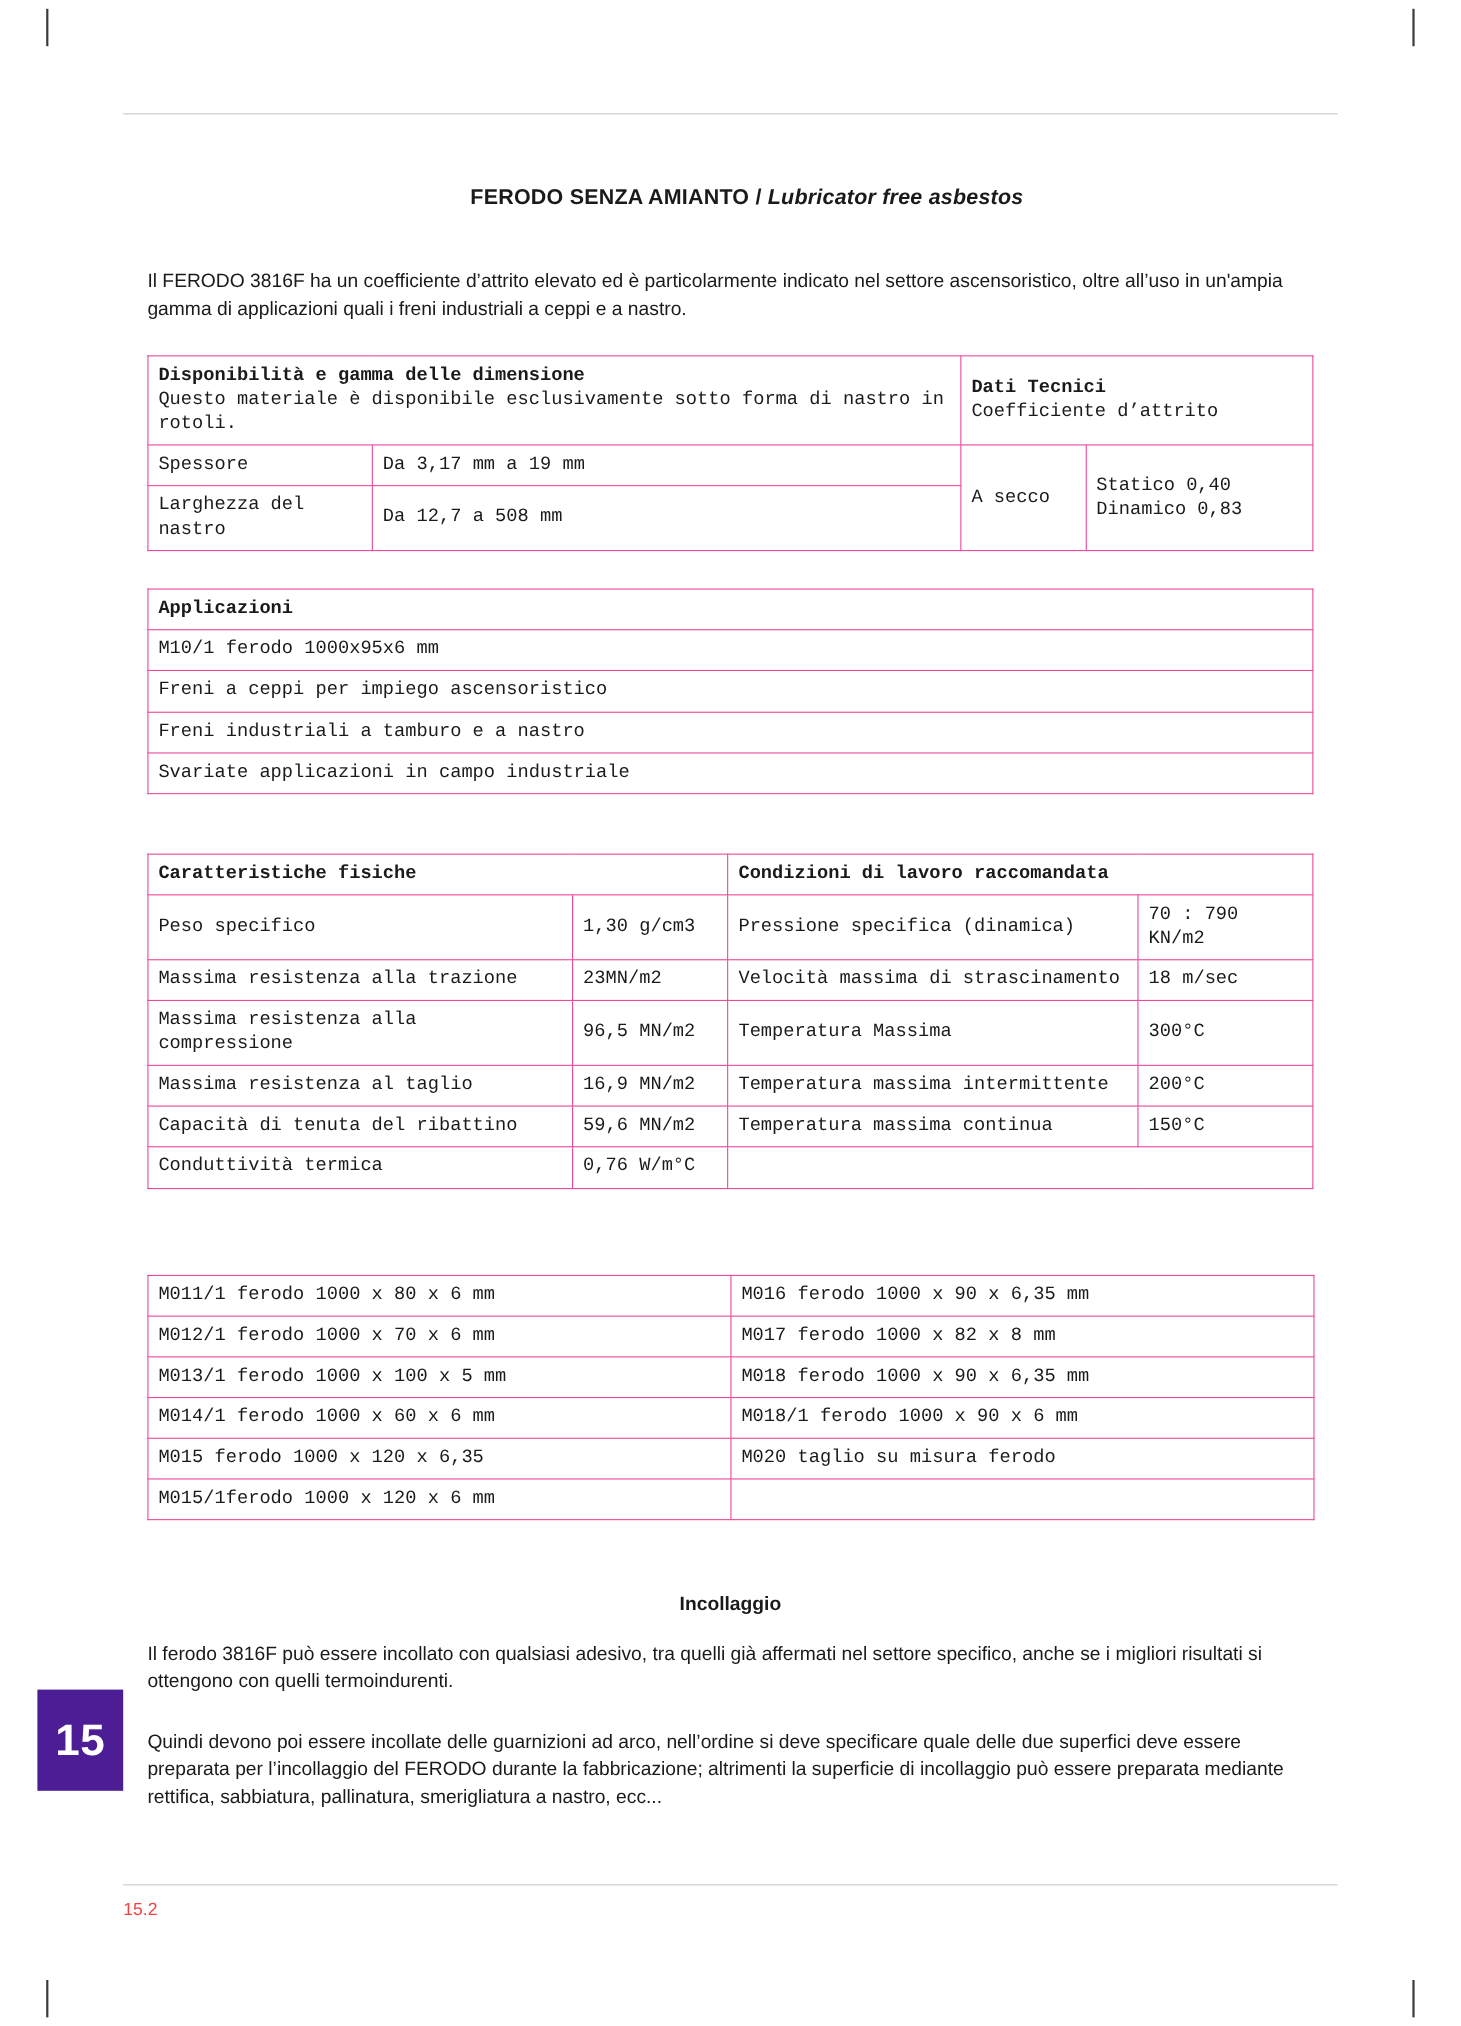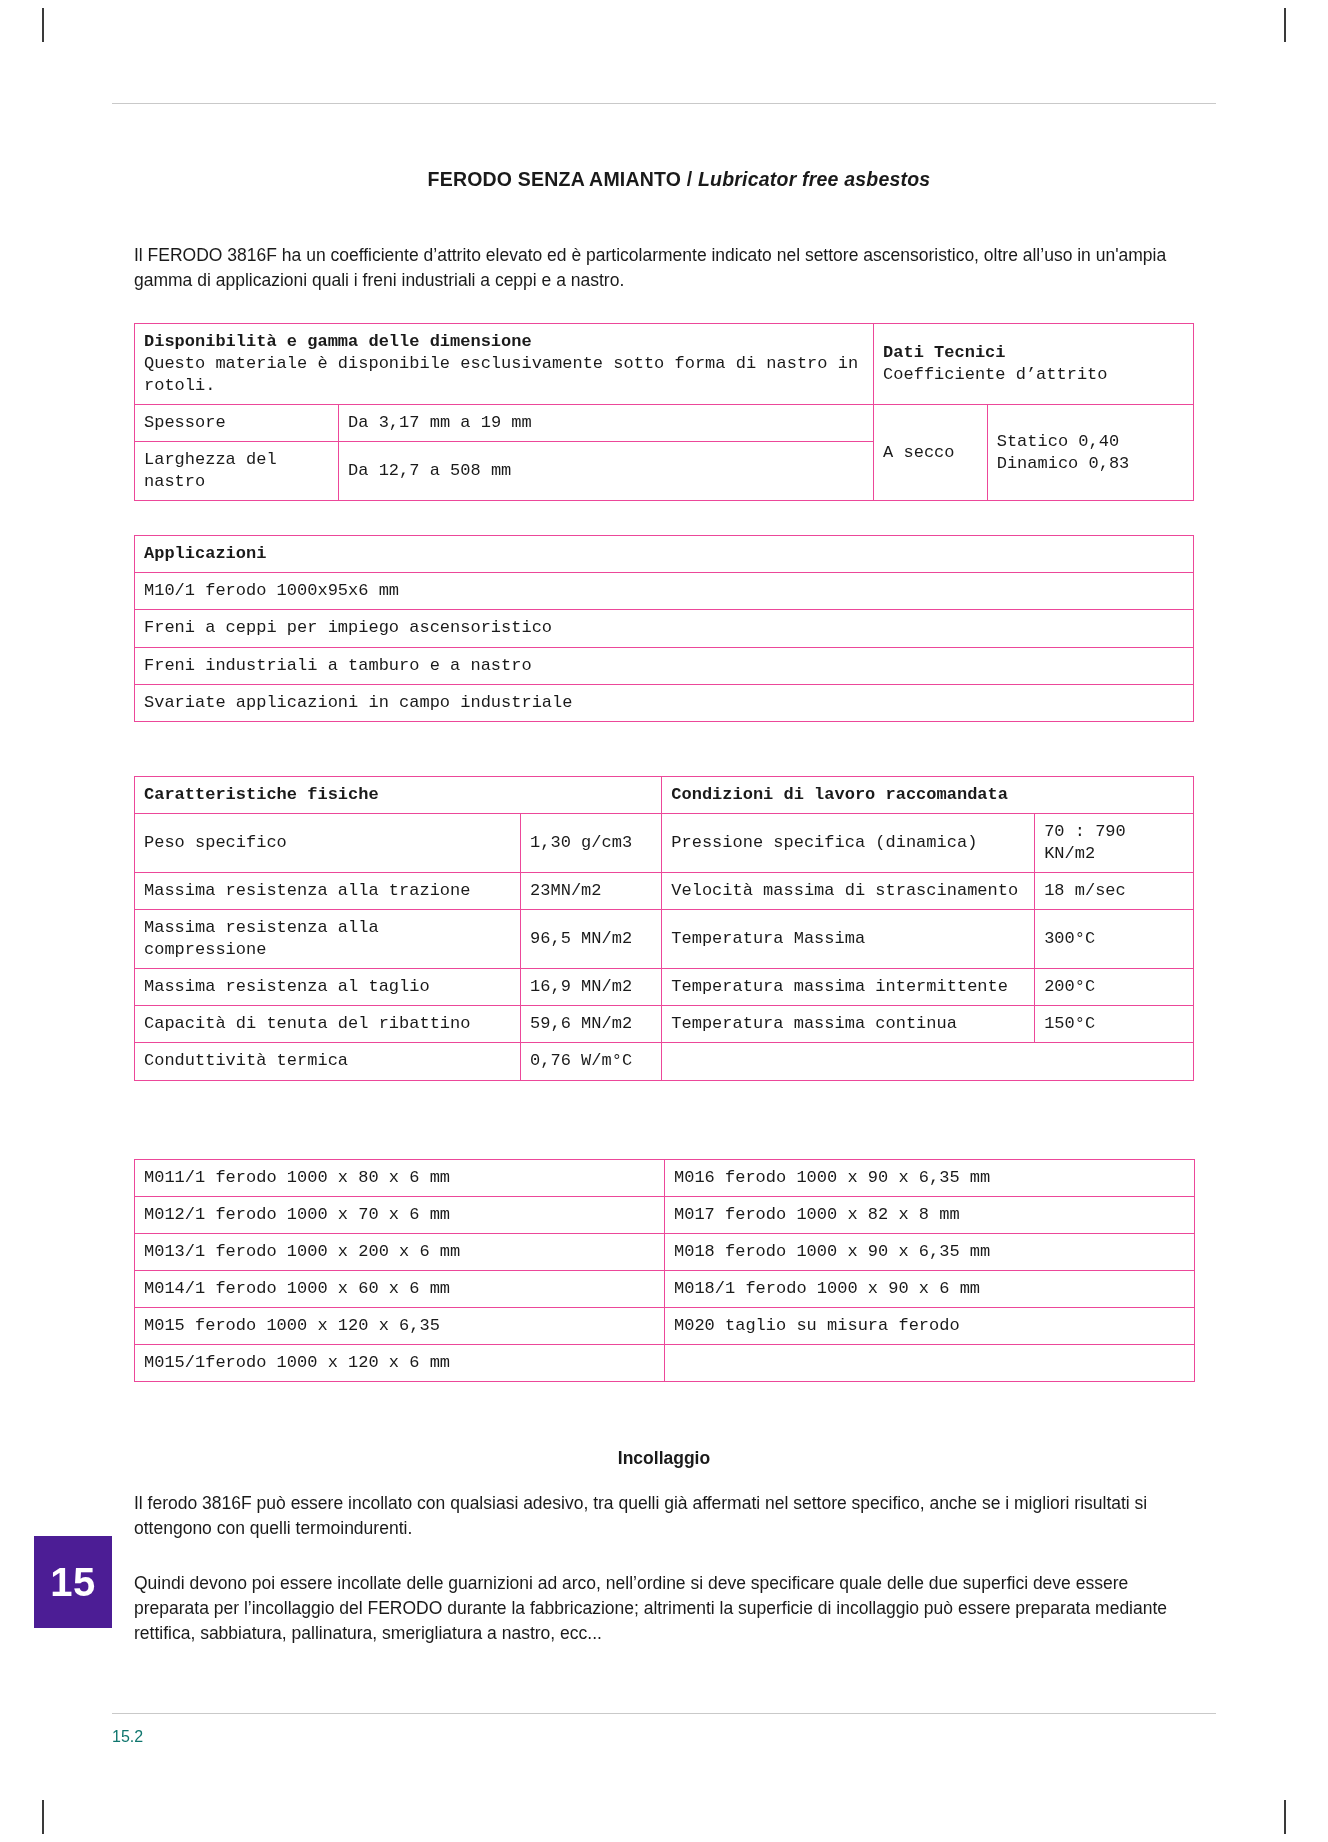--- a/index.html
+++ b/index.html
@@ -132,21 +132,21 @@
     align-items: center;
     justify-content: center;
     letter-spacing: 0.5px;
   }
 
   .footer-num {
     position: absolute;
     left: 112px;
     bottom: 96px;
     font-size: 16px;
-    color: #0f766e;
+    color: #ef4444;
   }
 </style>
 </head>
 <body>
 
 <div class="page">
 
   <span class="crop-mark cm-tl-v"></span>
   <span class="crop-mark cm-tr-v"></span>
   <span class="crop-mark cm-bl-v"></span>
@@ -280,21 +280,21 @@
         <tbody>
           <tr>
             <td>M011/1 ferodo 1000 x 80 x 6 mm</td>
             <td>M016 ferodo 1000 x 90 x 6,35 mm</td>
           </tr>
           <tr>
             <td>M012/1 ferodo 1000 x 70 x 6 mm</td>
             <td>M017 ferodo 1000 x 82 x 8 mm</td>
           </tr>
           <tr>
-            <td>M013/1 ferodo 1000 x 200 x 6 mm</td>
+            <td>M013/1 ferodo 1000 x 100 x 5 mm</td>
             <td>M018 ferodo 1000 x 90 x 6,35 mm</td>
           </tr>
           <tr>
             <td>M014/1 ferodo 1000 x 60 x 6 mm</td>
             <td>M018/1 ferodo 1000 x 90 x 6 mm</td>
           </tr>
           <tr>
             <td>M015 ferodo 1000 x 120 x 6,35</td>
             <td>M020 taglio su misura ferodo</td>
           </tr>

